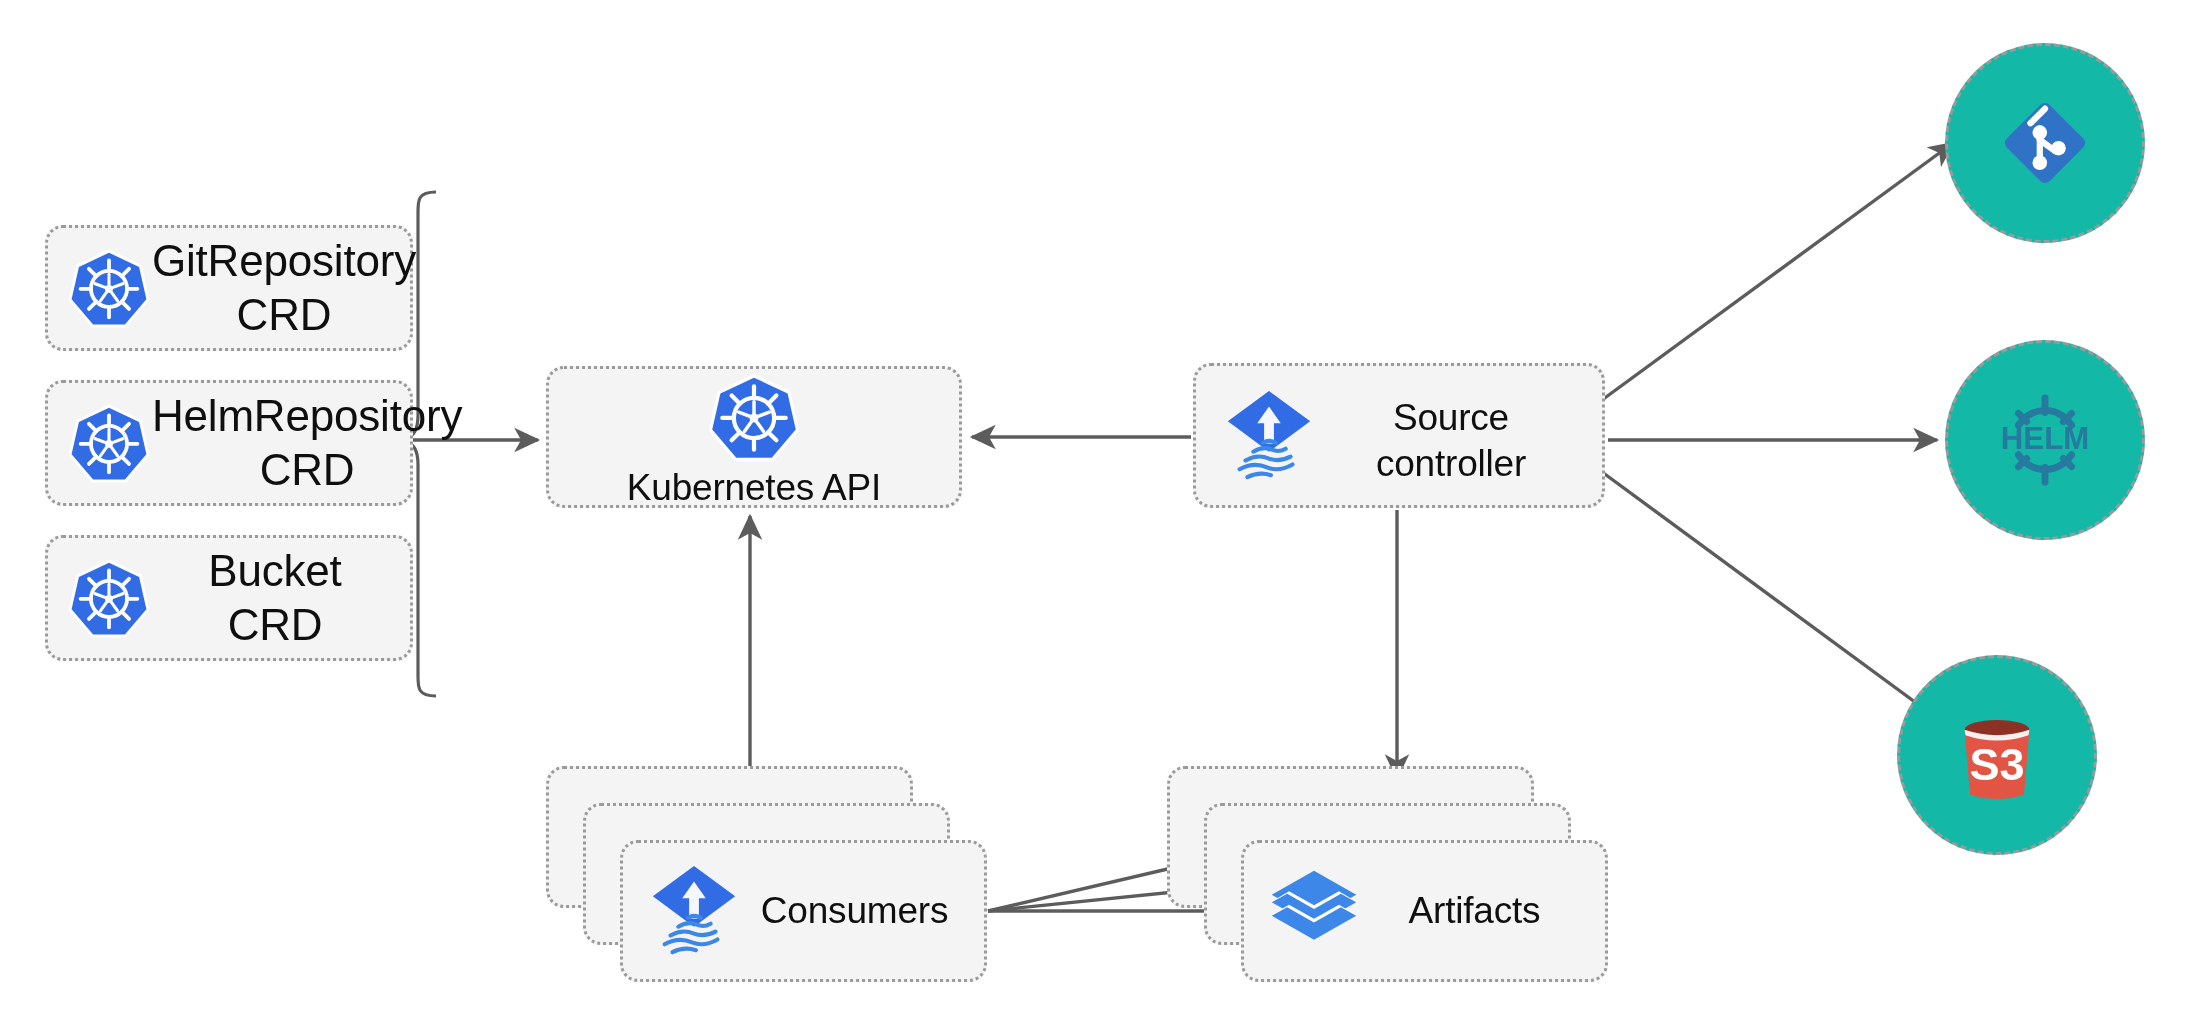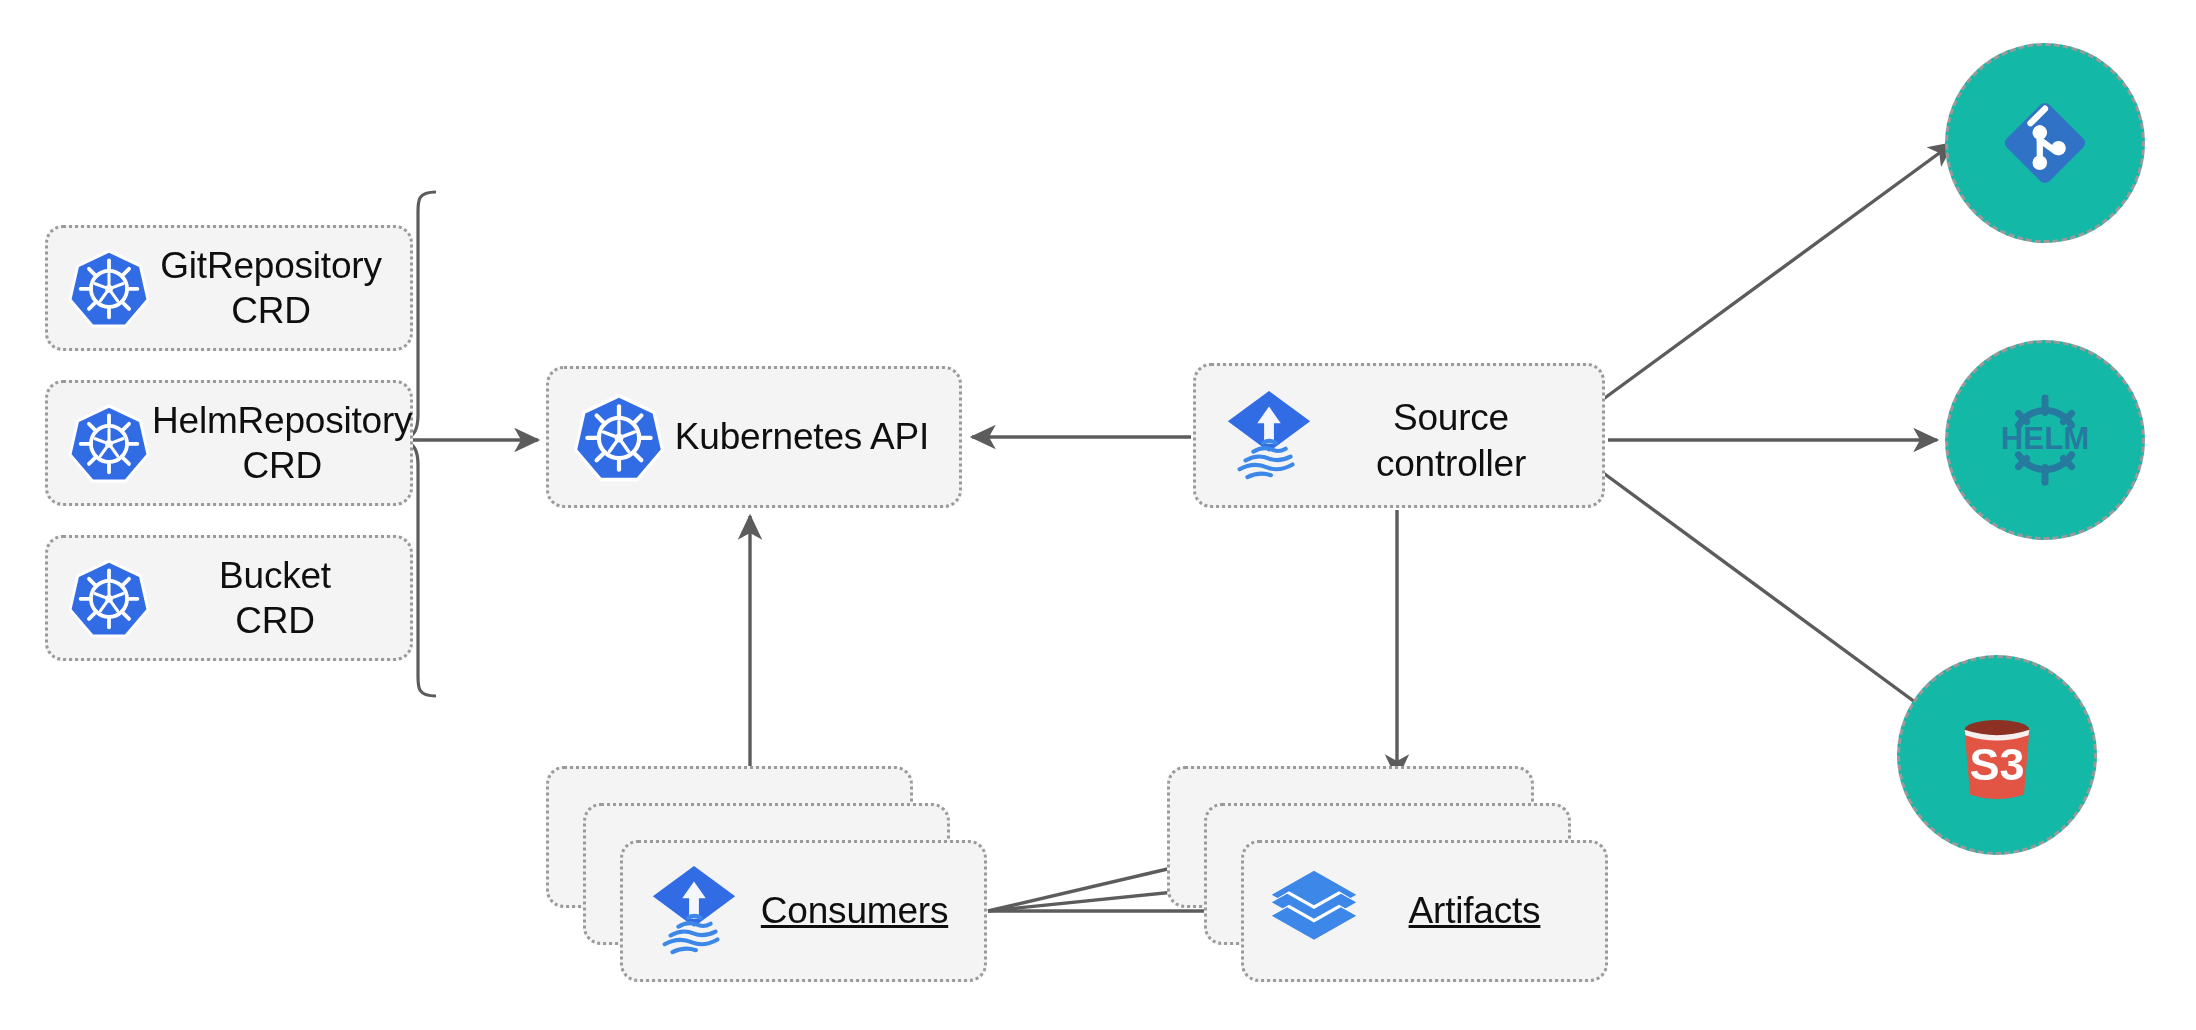--- a/index.html
+++ b/index.html
@@ -23,24 +23,24 @@
   .card .ico{flex:0 0 auto;display:flex;align-items:center;justify-content:center;}
   .card .lbl{
     flex:1 1 auto;text-align:center;color:#0f0f0f;
     line-height:1.22;white-space:pre-line;
     letter-spacing:-0.2px;
   }
 
   
   .crd{width:368px;height:126px;padding:0 14px 0 18px;}
   .crd .ico{width:86px;height:86px;}
-  .crd .lbl{font-size:37px;padding-right:6px;}
-
-  
-  #node-k8s-api{left:546px;top:366px;width:416px;height:142px;padding:0 22px 0 22px;}
+  .crd .lbl{font-size:44px;padding-right:6px;}
+
+  
+  #node-k8s-api{left:546px;top:366px;width:416px;height:142px;padding:0 22px 0 22px;flex-direction:column;}
   #node-k8s-api .ico{width:96px;height:96px;}
   #node-k8s-api .lbl{font-size:37px;}
 
   
   #node-source-controller{left:1193px;top:363px;width:412px;height:145px;padding:0 18px 0 24px;}
   #node-source-controller .ico{width:98px;height:98px;}
   #node-source-controller .lbl{font-size:37px;margin-top:10px;}
 
   
   .stack{position:absolute;z-index:5;}
@@ -48,21 +48,21 @@
     position:absolute;background:#f4f4f4;
     border:3px dotted #9a9a9a;border-radius:18px;box-sizing:border-box;
   }
   .stack .sheet.s1{left:0;top:0;}
   .stack .sheet.s2{left:37px;top:37px;}
   .stack .front{
     left:74px;top:74px;display:flex;align-items:center;
     padding:0 18px 0 22px;z-index:2;
   }
   .stack .front .ico{flex:0 0 auto;display:flex;align-items:center;justify-content:center;}
-  .stack .front .lbl{flex:1 1 auto;text-align:center;color:#0f0f0f;font-size:37px;letter-spacing:-0.2px;text-decoration:underline;}
+  .stack .front .lbl{flex:1 1 auto;text-align:center;color:#0f0f0f;font-size:37px;letter-spacing:-0.2px;}
 
   #node-consumers{left:546px;top:766px;width:441px;height:216px;}
   #node-consumers .sheet{width:367px;height:142px;}
   #node-consumers .front .ico{width:98px;height:98px;}
 
   #node-artifacts{left:1167px;top:766px;width:441px;height:216px;}
   #node-artifacts .sheet{width:367px;height:142px;}
   #node-artifacts .front .ico{width:96px;height:96px;}
 
   

